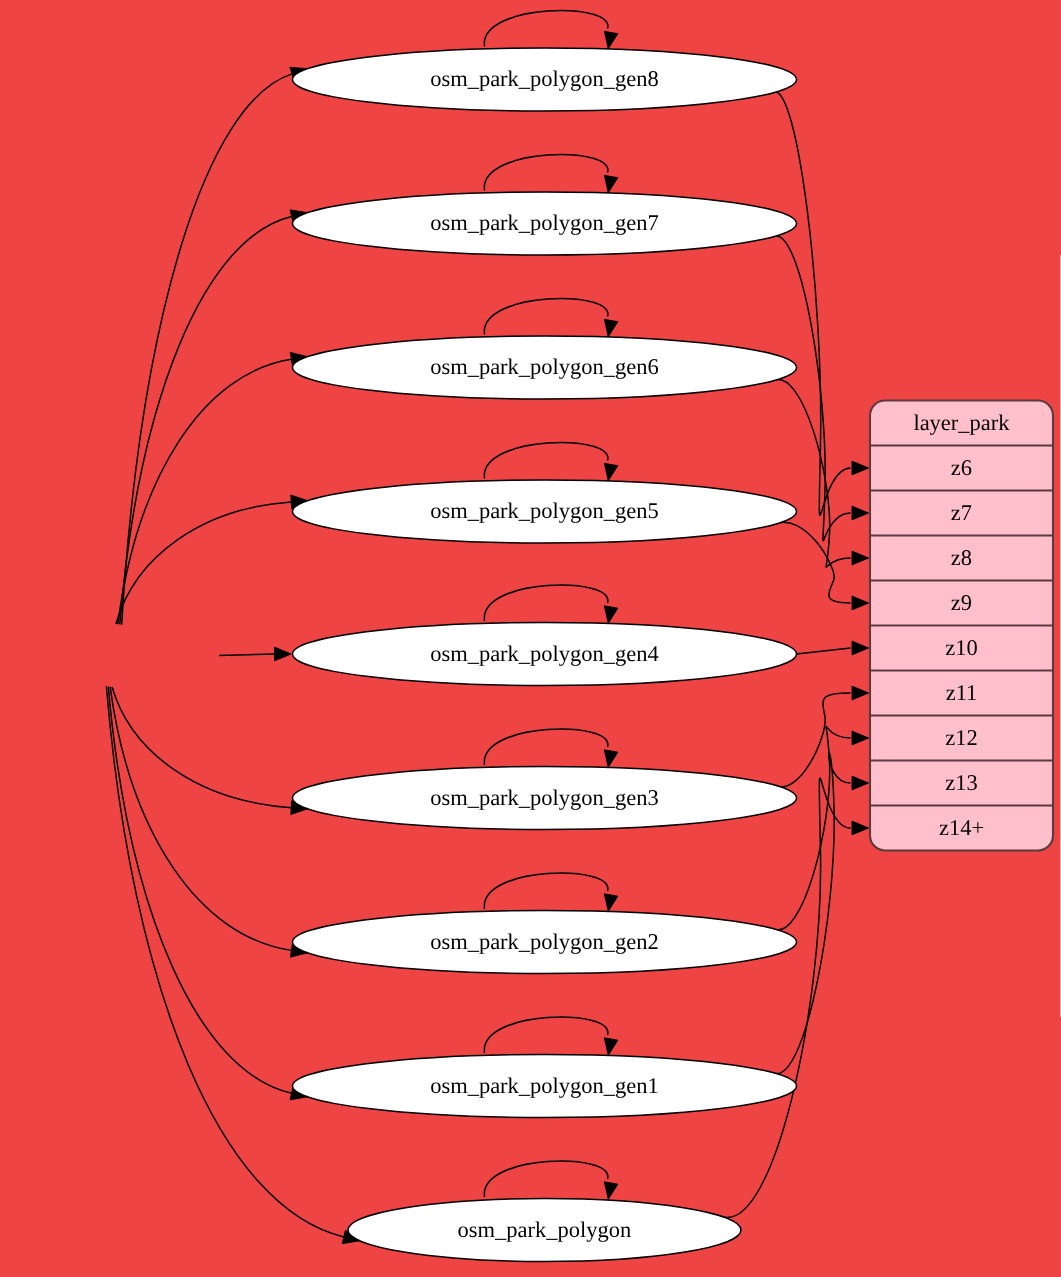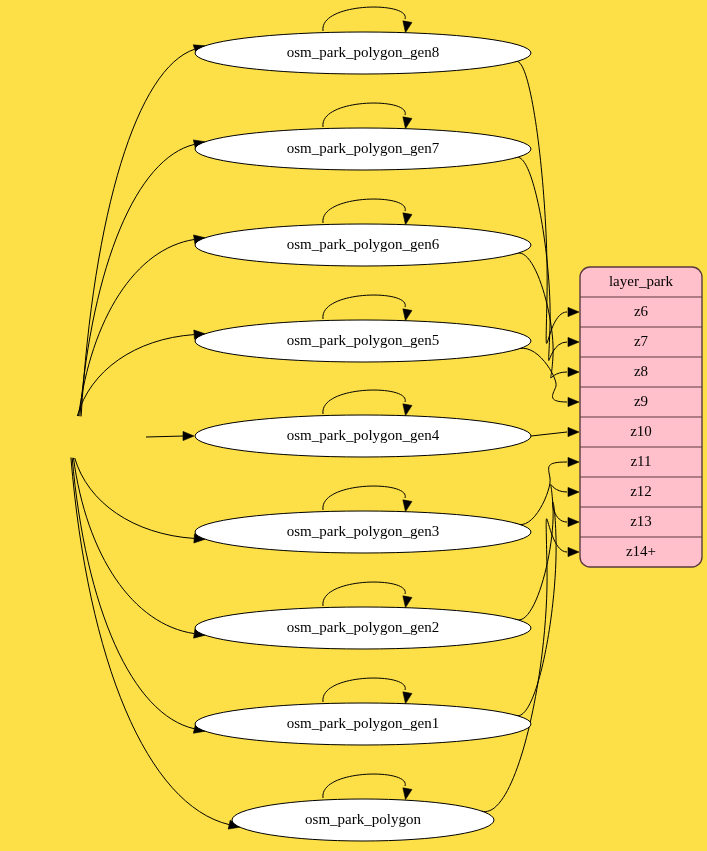--- a/index.html
+++ b/index.html
@@ -4,21 +4,21 @@
 <style>
   html, body {
     margin: 0;
     padding: 0;
     background: #ffffff;
   }
   #canvas {
     position: relative;
     width: 707px;
     height: 851px;
-    background: #fde047;
+    background: #ef4444;
     font-family: "Liberation Serif", "DejaVu Serif", serif;
     overflow: hidden;
   }
   svg#graph {
     position: absolute;
     left: 0;
     top: 0;
     width: 707px;
     height: 851px;
   }

